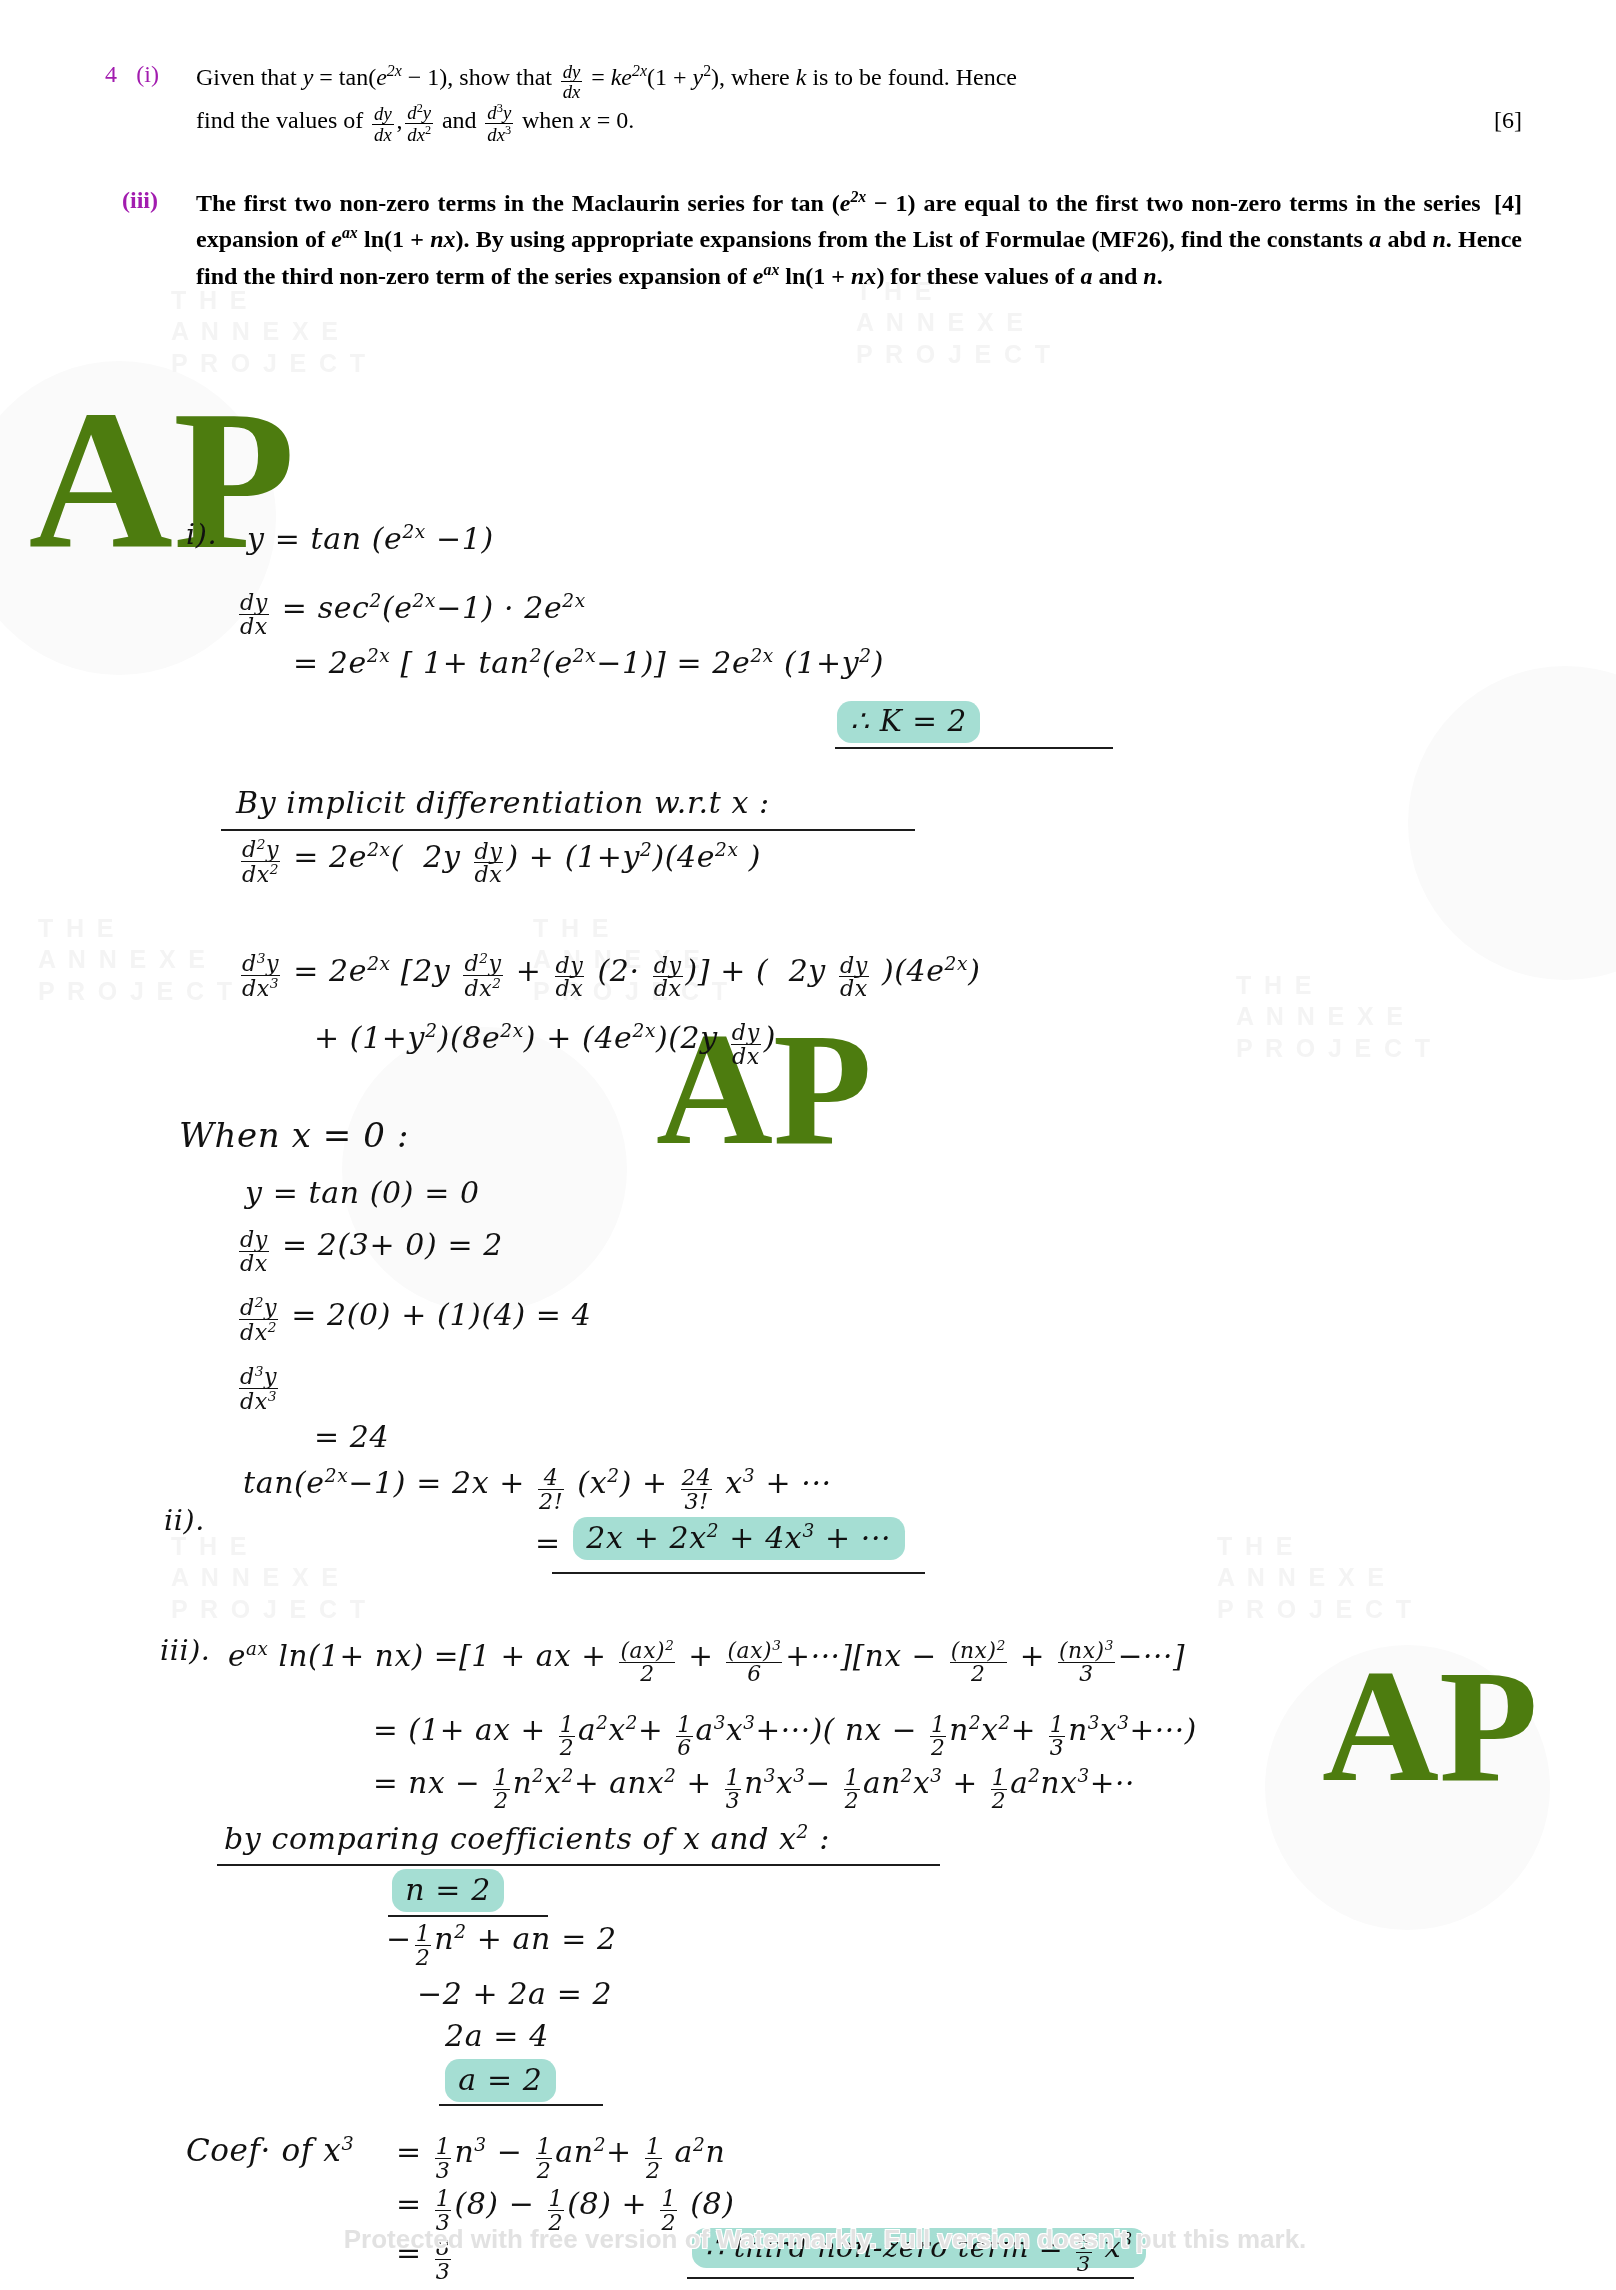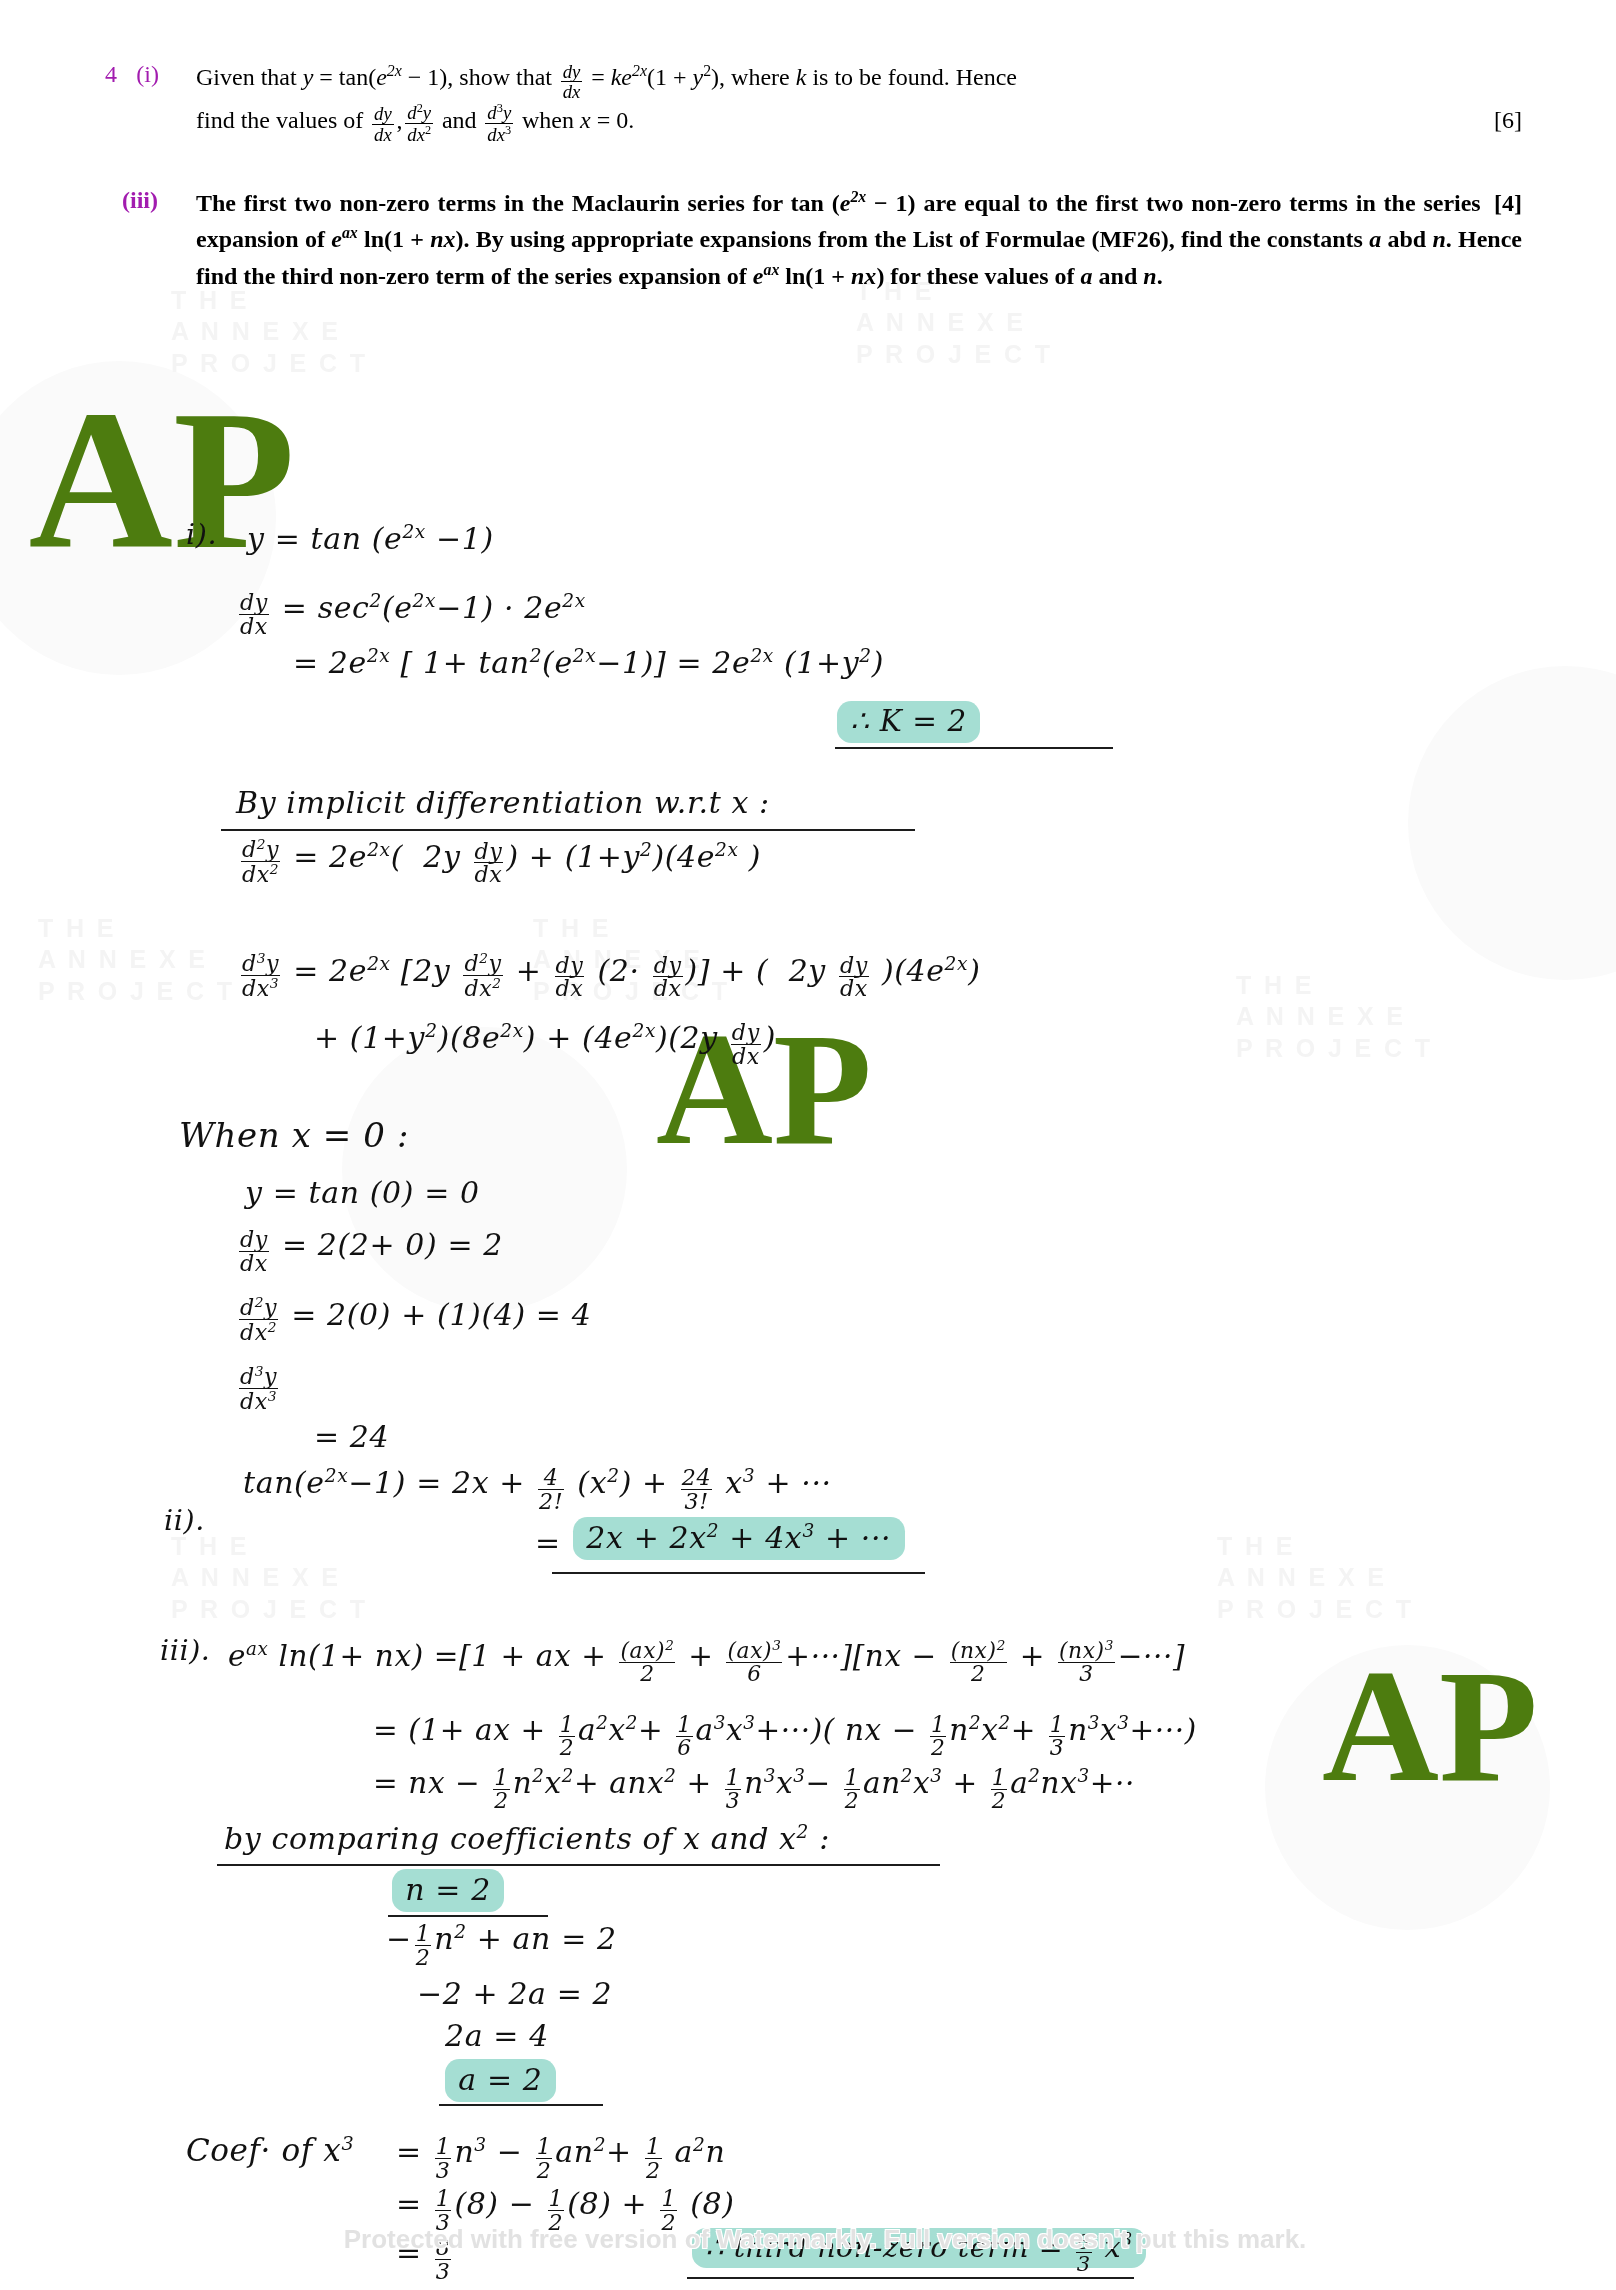--- a/index.html
+++ b/index.html
@@ -198,21 +198,21 @@
 <div class="hw" style="left:314px; top:1020px; font-size:30px;">
   + (1+y<span class="hsup">2</span>)(8e<span class="hsup">2x</span>)  +  (4e<span class="hsup">2x</span>)(2y <span class="hfrac"><span class="num">dy</span><span>dx</span></span>)
 </div>
 
 <div class="hw" style="left:179px; top:1115px; font-size:34px;font-style:italic;">When x = 0 :</div>
 
 <div class="hw" style="left:245px; top:1175px; font-size:30px;">y = tan (0) = 0</div>
 
 <div class="hw" style="left:236px; top:1227px; font-size:30px;">
   <span class="hfrac"><span class="num">dy</span><span>dx</span></span>
-  <span>= 2(2+ 0) = 2</span>
+  <span>= 2(3+ 0) = 2</span>
 </div>
 
 <div class="hw" style="left:236px; top:1295px; font-size:30px;">
   <span class="hfrac"><span class="num">d<span class="hsup">2</span>y</span><span>dx<span class="hsup">2</span></span></span>
   <span>= 2(0) + (1)(4) = 4</span>
 </div>
 
 <div class="hw" style="left:236px; top:1364px; font-size:30px;">
   <span class="hfrac"><span class="num">d<span class="hsup">3</span>y</span><span>dx<span class="hsup">3</span></span></span>
 </div>

